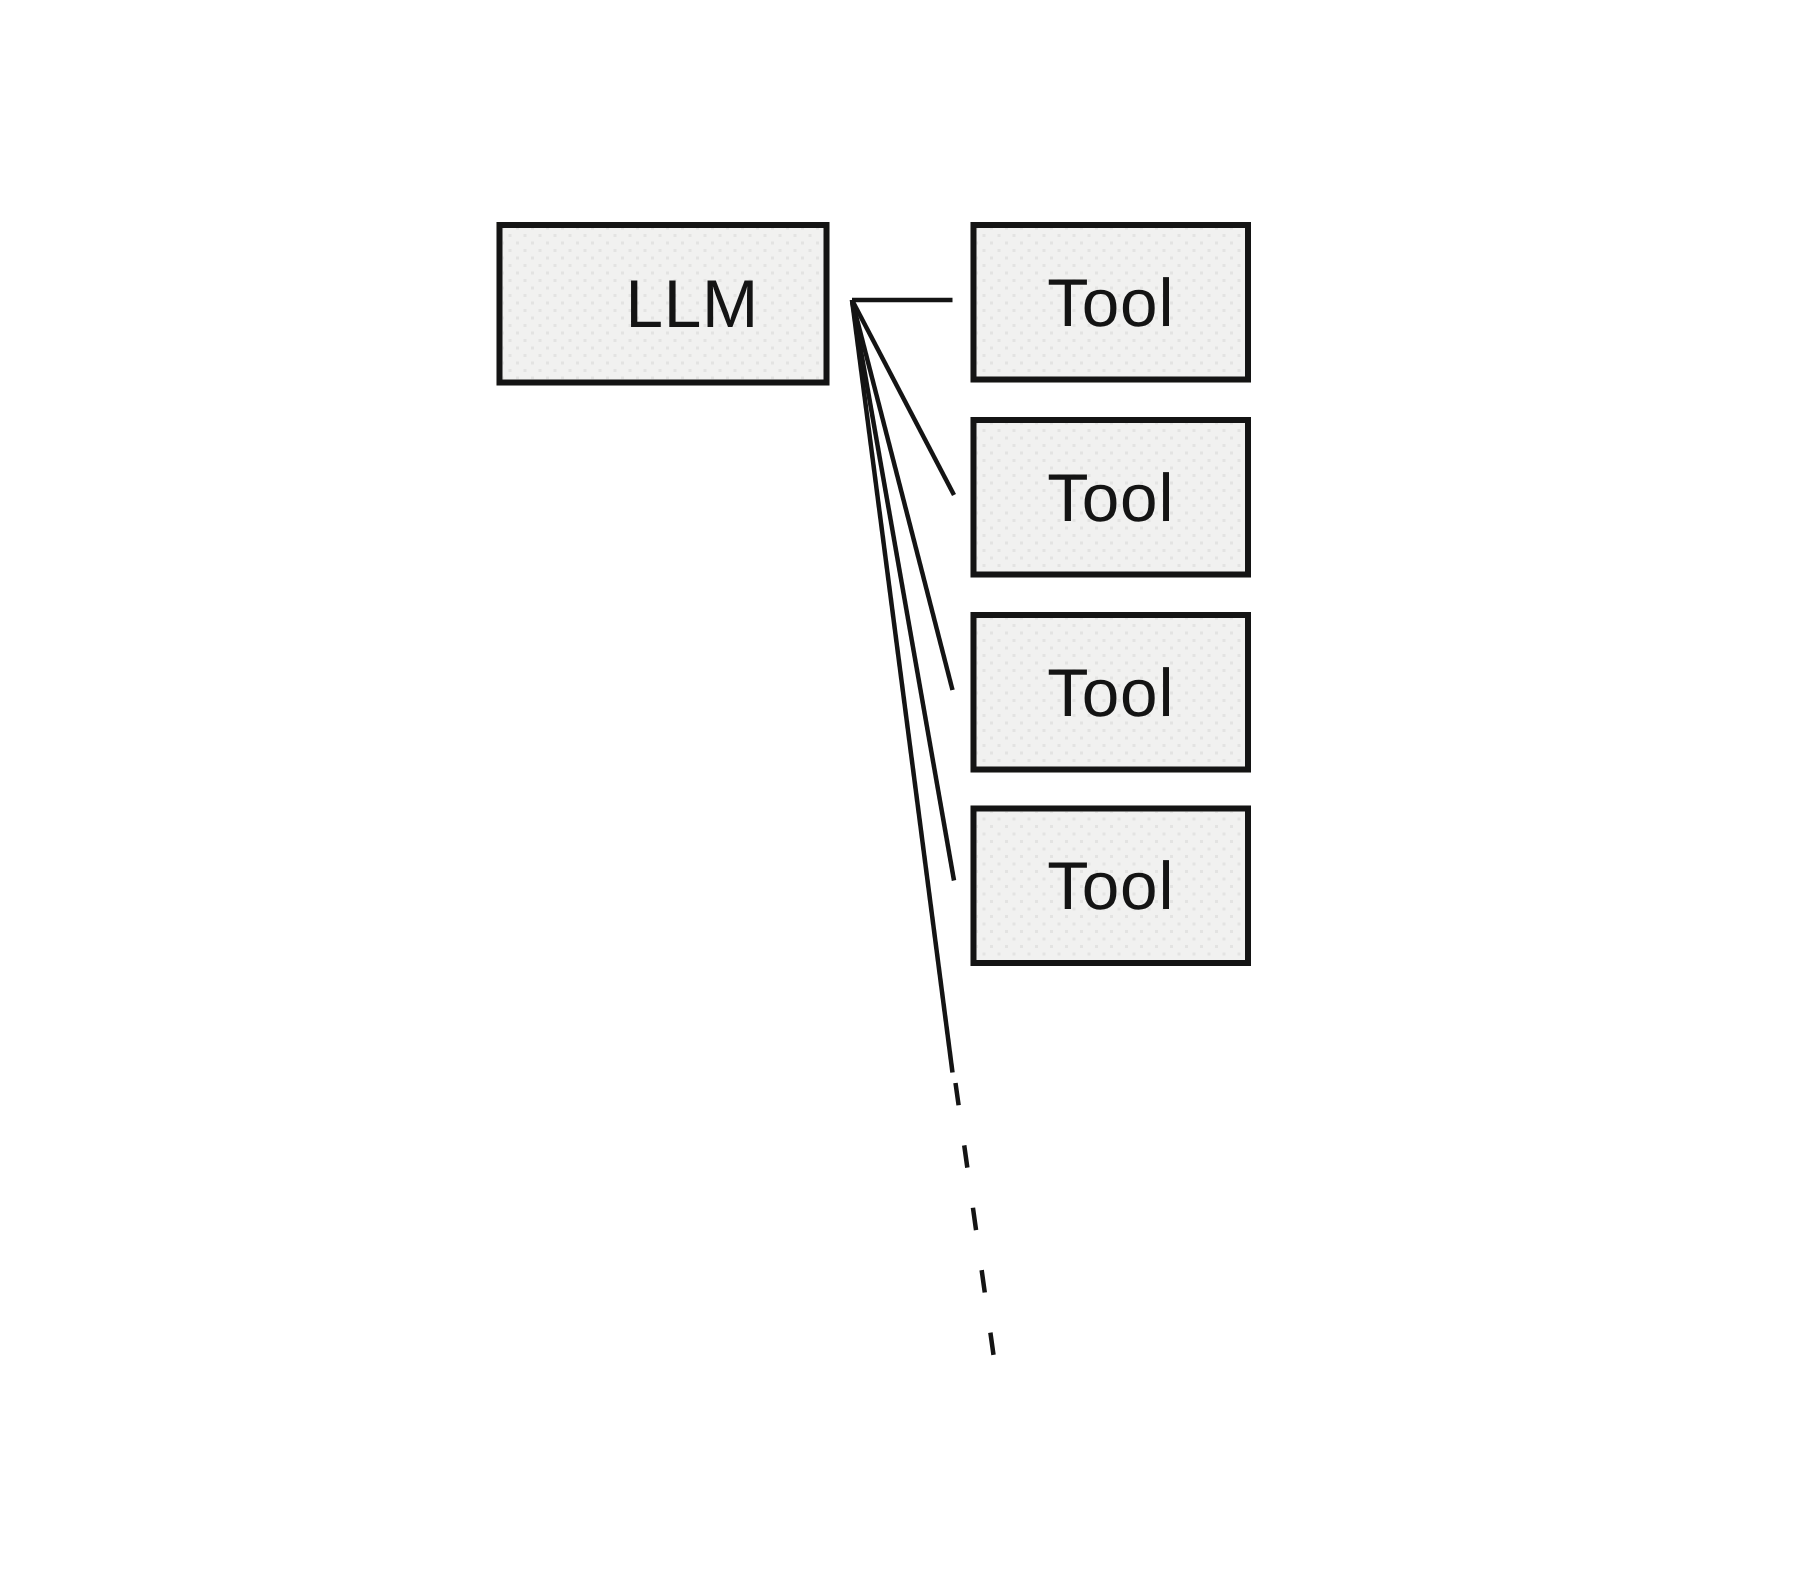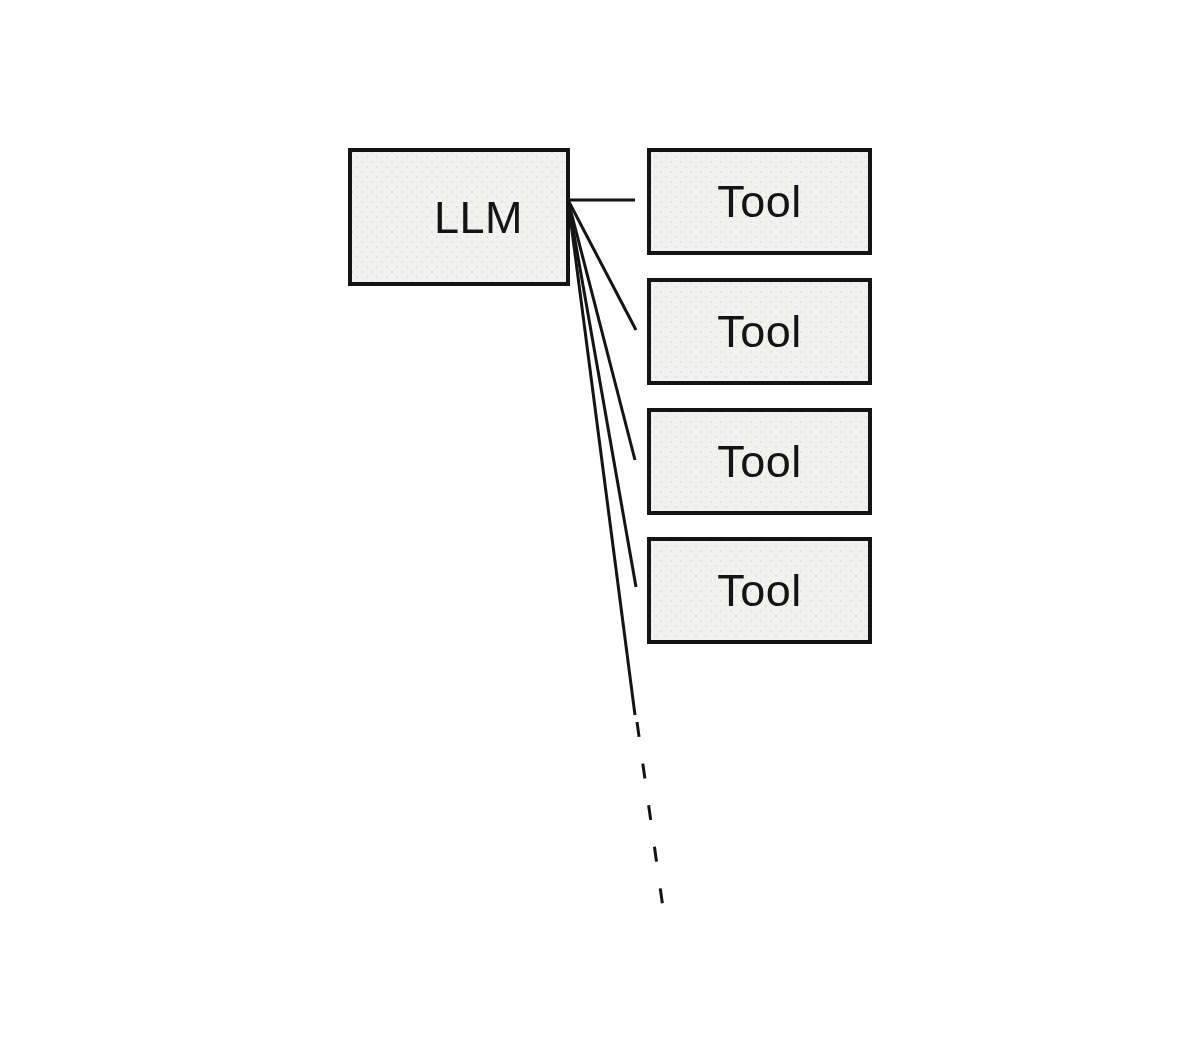--- a/index.html
+++ b/index.html
@@ -38,22 +38,22 @@
     justify-content: center;
   }
   .node-label {
     font-size: 45px;
     font-weight: 400;
     letter-spacing: 0.5px;
     color: #141414;
     line-height: 1;
     user-select: none;
   }
-  .llm-node   { left: 348px; top: 148px; width: 222px; height: 138px; padding-left: 39px; }
-  .tool-node  { left: 647px; width: 225px; height: 107px; }
+  .llm-node   { left: 331px; top: 148px; width: 222px; height: 109px; padding-left: 39px; }
+  .tool-node  { left: 647px; width: 187px; height: 107px; }
   .tool-1 { top: 148px; }
   .tool-2 { top: 278px; }
   .tool-3 { top: 408px; }
   .tool-4 { top: 537px; }
 </style>
 </head>
 <body>
 
 <div class="canvas">
 

